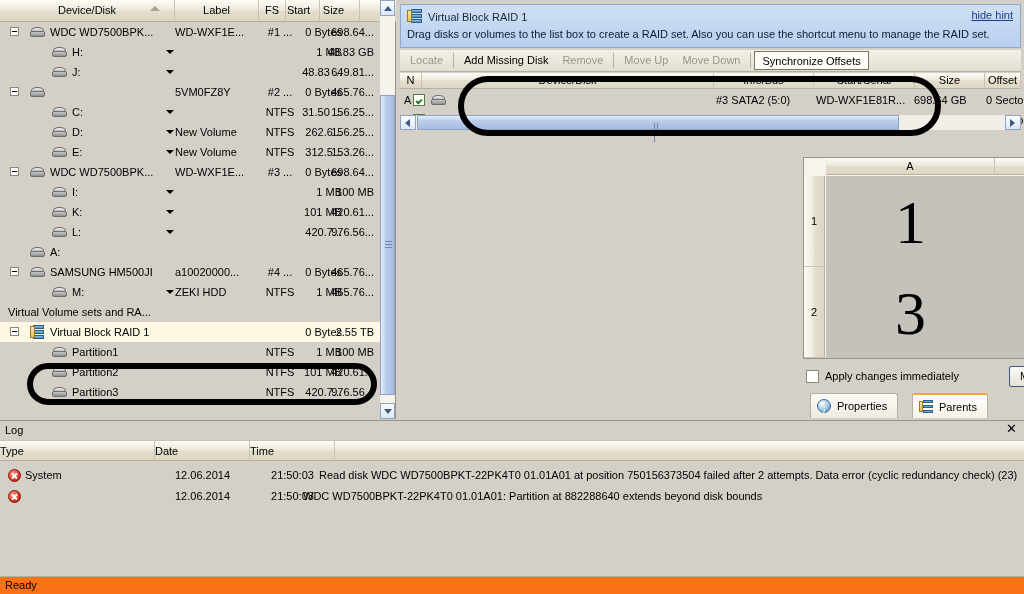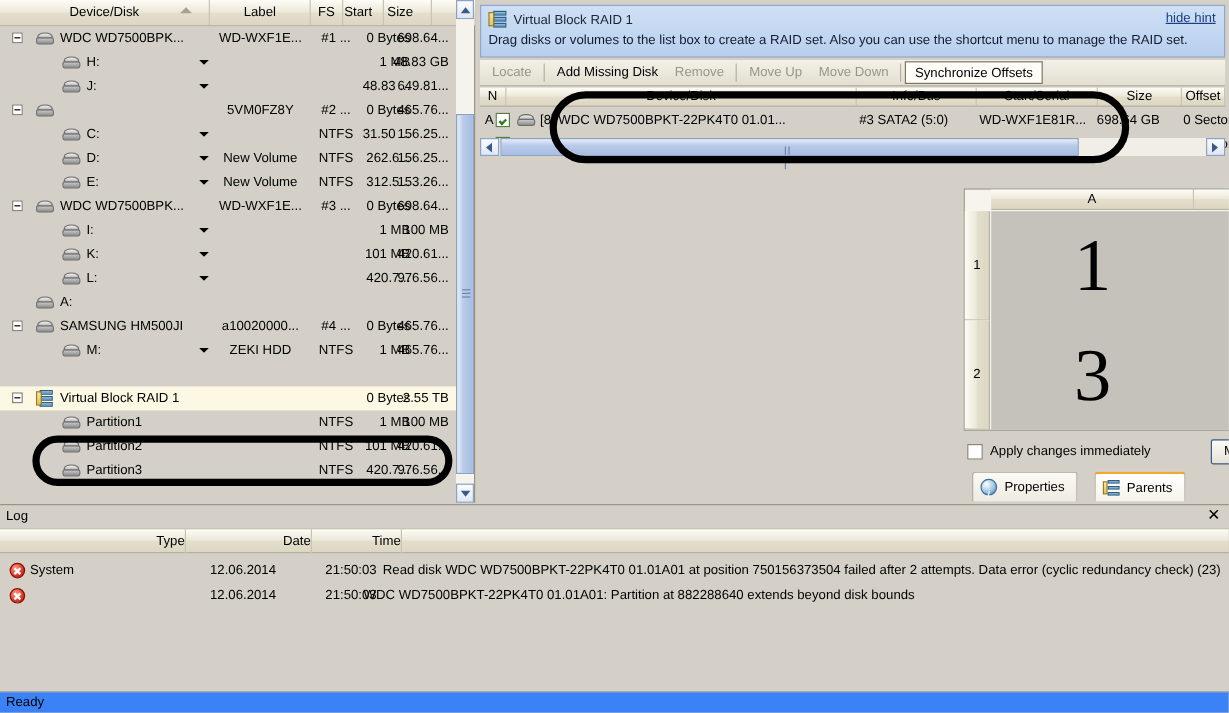--- a/index.html
+++ b/index.html
@@ -43,21 +43,21 @@
   .trow {
     position: relative; height: 20px; line-height: 20px;
     white-space: nowrap; font-size: 11px;
   }
   .trow.sel { background: #fdf8e3; }
   .tcell {
     position: absolute; top: 0; height: 20px; line-height: 20px;
     overflow: hidden; white-space: nowrap;
   }
   .c-name { left: 0; }
-  .c-label { left: 175px; width: 84px; text-align: center;}
+  .c-label { left: 175px; width: 84px; text-align: left;}
   .c-fs { left: 259px; width: 42px; text-align: center;}
   .c-start { left: 278px; width: 64px; text-align: right;}
   .c-size { left: 308px; width: 66px; text-align: right;}
 
   .expander {
     position: absolute; width: 9px; height: 9px; top: 5px;
     border: 1px solid #8c8878; background: #fff;
   }
   .expander::before {
     content: ""; position: absolute; left: 1px; top: 3px;
@@ -352,21 +352,21 @@
     position: absolute; right: 7px; top: 1px; font-size: 13px;
     cursor: pointer; line-height: 14px;
   }
   .log-head {
     position: absolute; left: 0; top: 19px; width: 1024px; height: 21px;
     background: linear-gradient(#fdfcf6,#ece8d9 48%,#e4dfcd 52%,#dcd6c2);
     border-top: 1px solid #c9c3b2; border-bottom: 1px solid #b6b0a0;
   }
   .lh {
     position: absolute; top: 0; height: 20px; line-height: 20px;
-    text-align: right; font-size: 11px;
+    text-align: left; font-size: 11px;
     border-right: 1px solid #c9c3b2; overflow: hidden; white-space: nowrap;
   }
   .lrow { position: absolute; left: 0; width: 1019px; height: 21px; font-size: 11px; }
   .lcell {
     position: absolute; top: 0; height: 21px; line-height: 21px;
     overflow: hidden; white-space: nowrap;
   }
   .err-ic {
     position: absolute; left: 8px; top: 4px; width: 13px; height: 13px;
     border-radius: 50%;
@@ -376,21 +376,21 @@
   .err-ic::before, .err-ic::after {
     content: ""; position: absolute; left: 2px; top: 5px;
     width: 7px; height: 2px; background: #fff;
   }
   .err-ic::before { transform: rotate(45deg); }
   .err-ic::after { transform: rotate(-45deg); }
 
   
   #status {
     position: absolute; left: 0; top: 576px; width: 1024px; height: 18px;
-    background: #3b82f6; border-top: 1px solid #b6b0a0;
+    background: #f97316; border-top: 1px solid #b6b0a0;
     font-size: 11px; line-height: 17px; padding-left: 5px;
   }
 
   
   .annot {
     position: absolute; border: 6px solid #000; border-radius: 40px;
     pointer-events: none;
   }
 </style>
 </head>
@@ -567,20 +567,21 @@
             <span class="d2"></span>
           </span>
           <div class="tcell c-name" style="left: 72px; width: 103px;">M:</div>
           <span class="lbl-arrow" style="left: 166px;"></span>
           <div class="tcell c-label">ZEKI HDD</div>
           <div class="tcell c-fs">NTFS</div>
           <div class="tcell c-start">1 MB</div>
           <div class="tcell c-size">465.76...</div>
         </div>
         <div class="trow">
+          <div class="tcell c-name" style="left: 8px; width: 167px;">Virtual Volume sets and RA...</div>
           <div class="tcell c-label"></div>
           <div class="tcell c-fs"></div>
           <div class="tcell c-start"></div>
           <div class="tcell c-size"></div>
         </div>
         <div class="trow sel">
           <span class="expander" style="left: 10px;"></span>
           <span class="raid-icon" style="left: 30px;">
             <i></i>
             <i></i>
@@ -682,21 +683,20 @@
           <div class="dh" style="left: 585px; width: 36px;">Offset</div>
         </div>
       <div id="dlist-rows">
           <div class="drow" style="top: 17px;">
             <div class="dcell" style="left: 4px; width: 16px;">A</div>
             <span class="chk"></span>
             <span class="disk-icon" style="left: 31px;">
               <span class="d1"></span>
               <span class="d2"></span>
             </span>
-            <div class="dcell" style="left: 50px; width: 265px;">[8] WDC WD7500BPKT-22PK4T0 01.01...</div>
             <div class="dcell" style="left: 316px; width: 96px;">#3 SATA2 (5:0)</div>
             <div class="dcell" style="left: 416px; width: 96px;">WD-WXF1E81R...</div>
             <div class="dcell" style="left: 514px; width: 68px;">698.64 GB</div>
             <div class="dcell" style="left: 586px; width: 70px;">0 Sectors</div>
           </div>
           <div class="drow" style="top: 37px;">
             <div class="dcell" style="left: 4px; width: 16px;">B</div>
             <span class="chk"></span>
             <span class="disk-icon" style="left: 31px;">
               <span class="d1"></span>
@@ -760,21 +760,21 @@
             <span class="sheet"></span>
           </span><span>Parents</span></div>
       </div>
   </div>
 
   <div id="log">
     <div class="log-title">Log</div>
     <div class="log-close">✕</div>
     <div class="log-head" id="log-head">
         <div class="lh" style="left: 0px; width: 155px;">Type</div>
-        <div class="lh" style="left: 165px; width: 95px;">Date</div>
+        <div class="lh" style="left: 155px; width: 95px;">Date</div>
         <div class="lh" style="left: 250px; width: 85px;">Time</div>
       </div>
     <div id="log-rows">
         <div class="lrow" style="top: 44px;">
           <span class="err-ic"></span>
           <div class="lcell" style="left: 25px; width: 120px;">System</div>
           <div class="lcell" style="left: 155px; width: 95px; text-align: center;">12.06.2014</div>
           <div class="lcell" style="left: 250px; width: 85px; text-align: center;">21:50:03</div>
           <div class="lcell" style="left: 303px; width: 715px; margin-left: 16px;">Read disk WDC WD7500BPKT-22PK4T0 01.01A01 at position 750156373504 failed after 2 attempts. Data error (cyclic redundancy check) (23)</div>
         </div>

